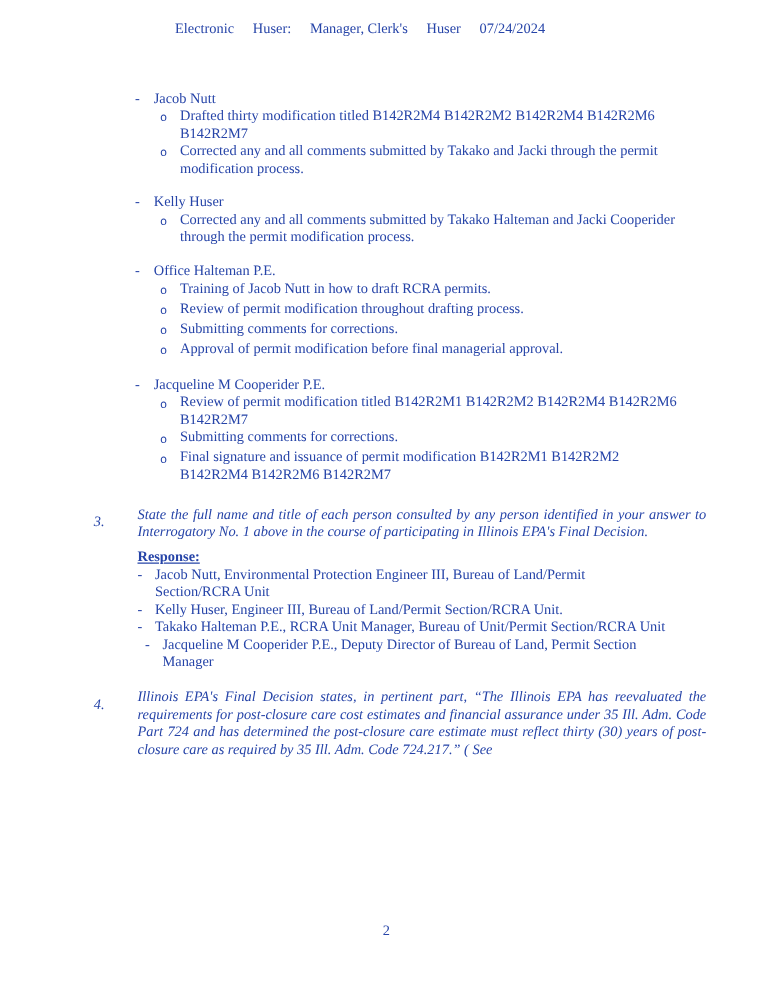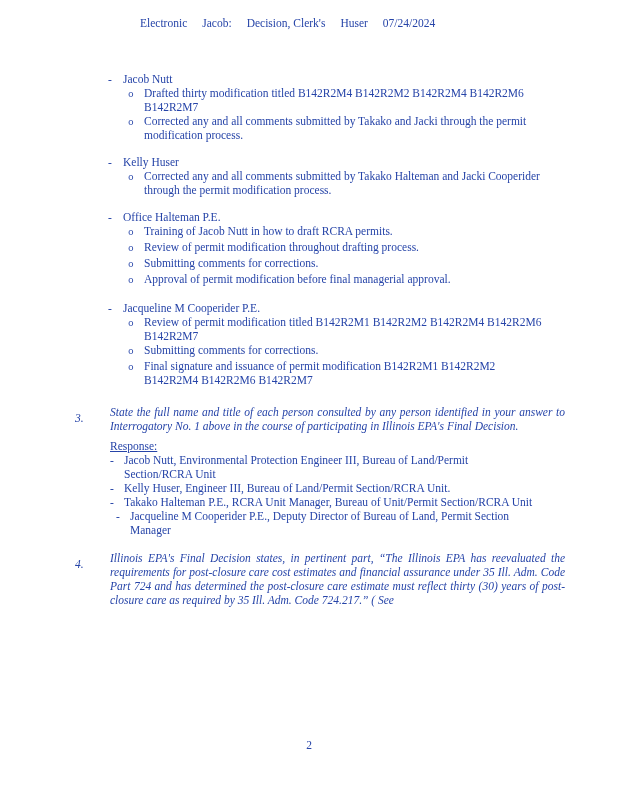--- a/index.html
+++ b/index.html
@@ -65,20 +65,21 @@
     text-align: justify;
   }
   .response {
     margin-left: 35px;
     margin-top: 6px;
     width: 424px;
   }
   .response-label {
     text-decoration: underline;
     line-height: 14px;
+    font-weight: bold;
   }
   .resp-item {
     display: flex;
     line-height: 14px;
   }
   .resp-dash { flex: 0 0 14px; }
   .resp-text { width: 410px; }
   .indent-extra { margin-left: 6px; }
   .page-number {
     position: absolute;
@@ -89,22 +90,22 @@
     line-height: 14px;
   }
 </style>
 </head>
 <body>
 
 <div class="page">
 
   <div class="header">
     <span>Electronic</span>
-    <span>Jacob:</span>
-    <span>Decision, Clerk's</span>
+    <span>Huser:</span>
+    <span>Manager, Clerk's</span>
     <span>Huser</span>
     <span>07/24/2024</span>
   </div>
 
   <div class="people">
 
     <div class="person">
       <div class="name-row">
         <span class="dash">-</span>
         <span>Jacob Nutt</span>

